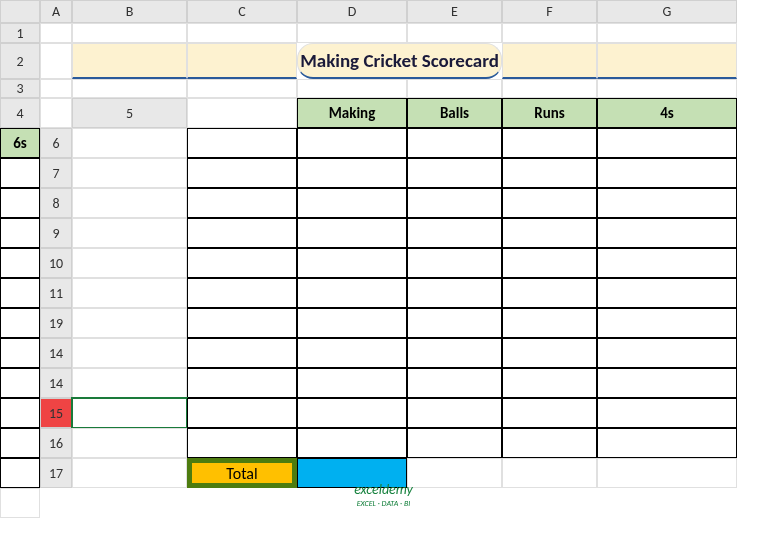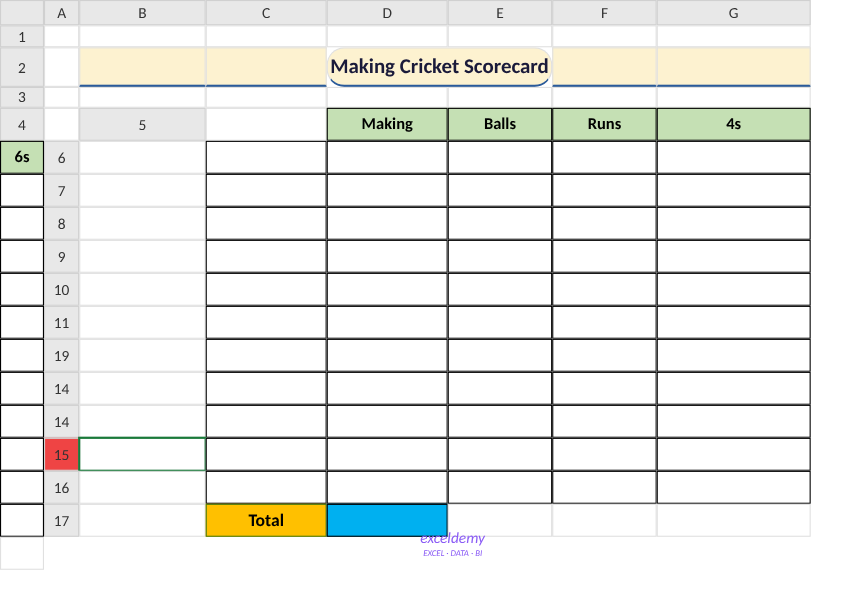--- a/index.html
+++ b/index.html
@@ -13,33 +13,33 @@
     
     .cell { border: 1px solid #e0e0e0; min-height: 24px; display: flex; align-items: center; justify-content: center; }
     
     .title-cell { background: #fdf2d0; font-weight: bold; font-size: 19px; color: #1a1a3a; border-bottom: 2px solid #2a5a9a; }
     .title-row-empty { background: #fdf2d0; border-bottom: 2px solid #2a5a9a; }
     
     .section-header { background: #b8cce4; font-weight: bold; font-size: 17px; color: #000; border: 1px solid #000; }
     .col-title { background: #c5e0b4; font-weight: bold; font-size: 15px; color: #000; border: 1px solid #000; }
     .data-cell { border: 1px solid #000; background: #fff; min-height: 30px; }
     
-    .total-label { background: #ffc000; font-weight: bold; border: 1px solid #4d7c0f; }
+    .total-label { background: #ffc000; font-weight: normal; border: 5px solid #4d7c0f; }
     .total-value { background: #00b0f0; border: 1px solid #000; }
     
     .row-h1 { min-height: 20px; }
     .row-h2 { min-height: 36px; }
     .row-h3 { min-height: 16px; }
     .row-h4 { min-height: 28px; }
     .row-h5 { min-height: 30px; }
     .row-data { min-height: 30px; }
     .row-h15 { min-height: 30px; }
     .row-h17 { min-height: 30px; }
     
-    .watermark { position: absolute; bottom: 42px; left: 50%; transform: translateX(-50%); color: #8b5cf6; font-size: 14px; font-style: italic; pointer-events: none; margin-left: 28px; }
+    .watermark { position: absolute; bottom: 42px; left: 50%; transform: translateX(-50%); color: #15803d; font-size: 14px; font-style: italic; pointer-events: none; }
     .watermark .sub { font-size: 8px; display: block; text-align: center; }
     
     .selected-cell { outline: 2px solid #1a7a3a; outline-offset: -1px; }
   </style>
 </head>
 <body>
 
 <div class="spreadsheet">
 
   <div class="col-header"></div>

